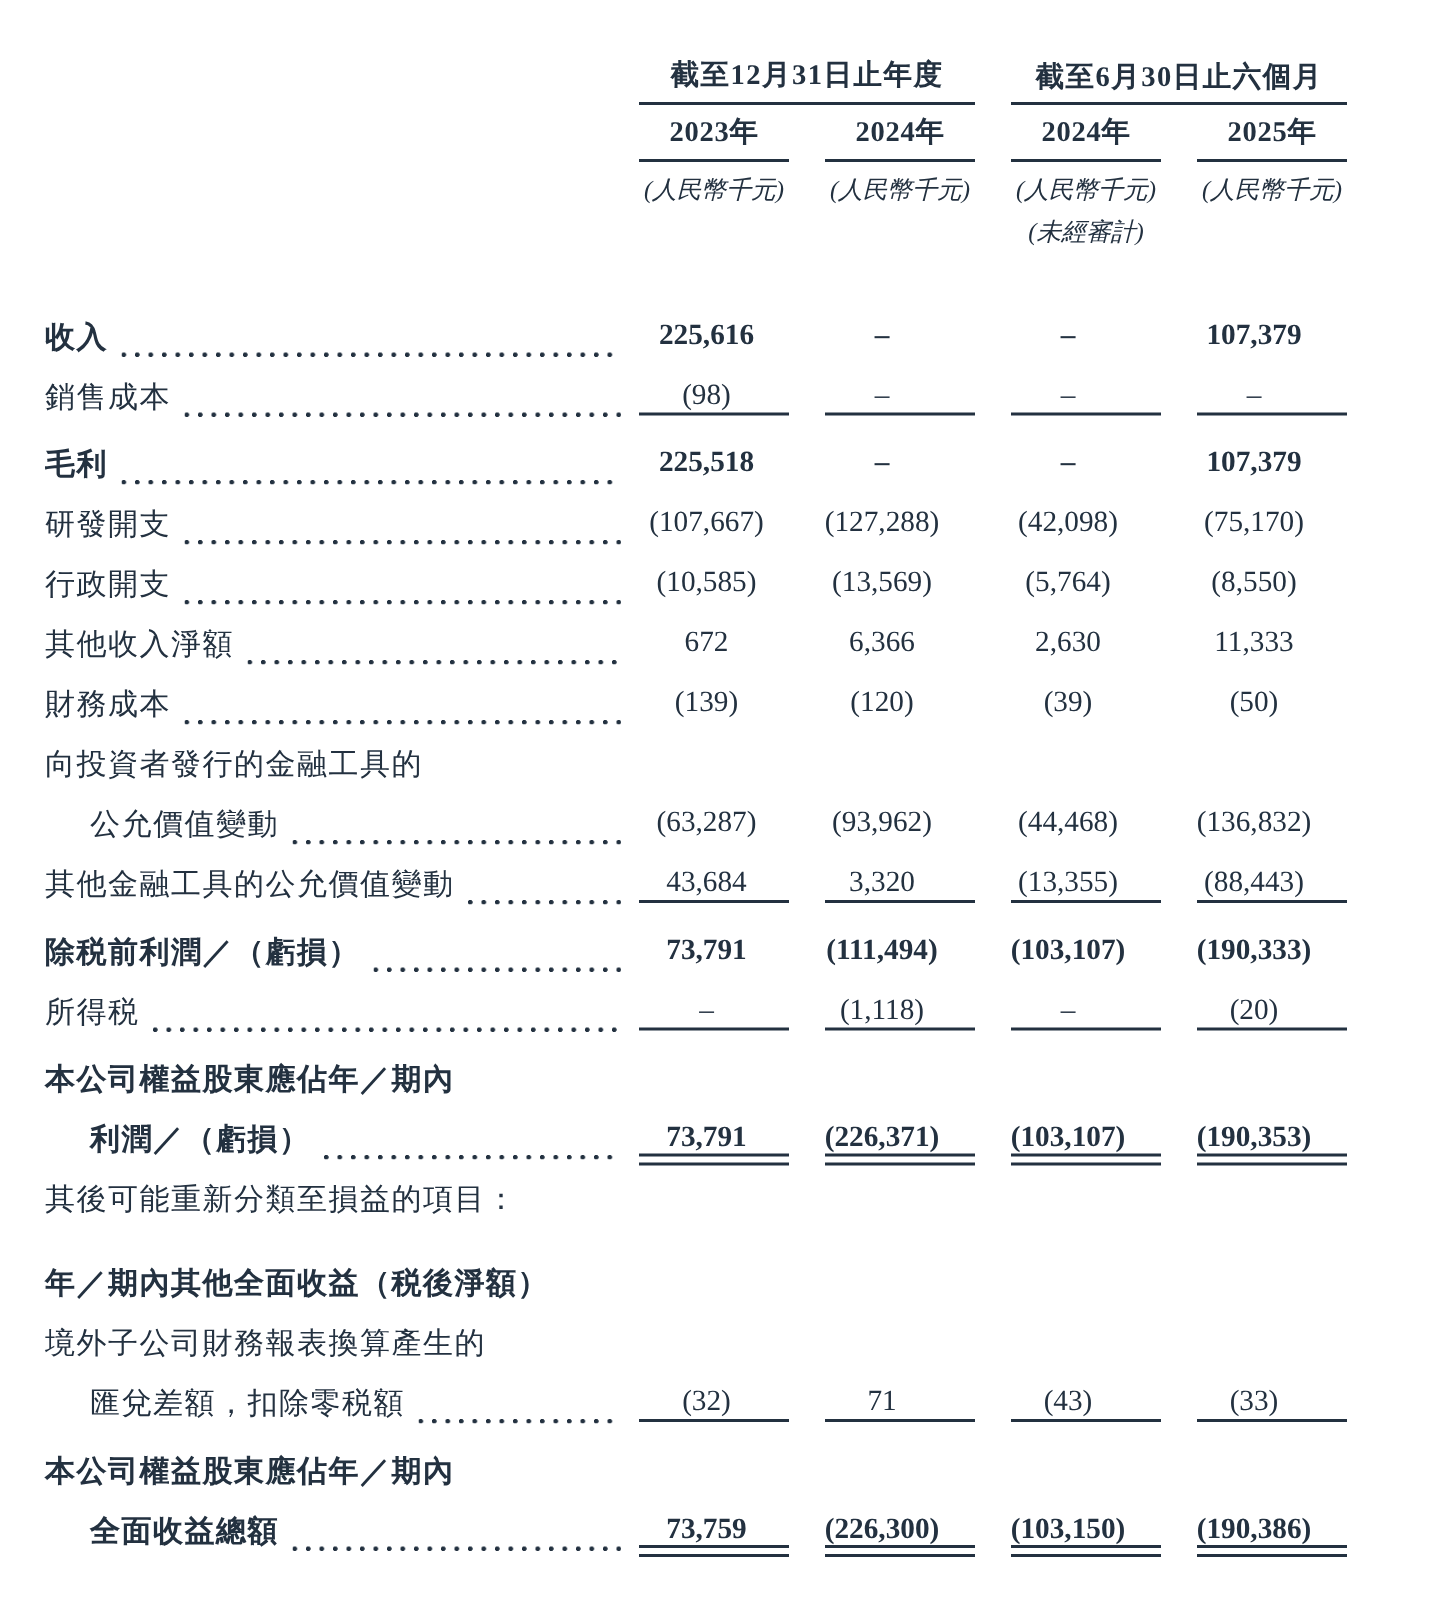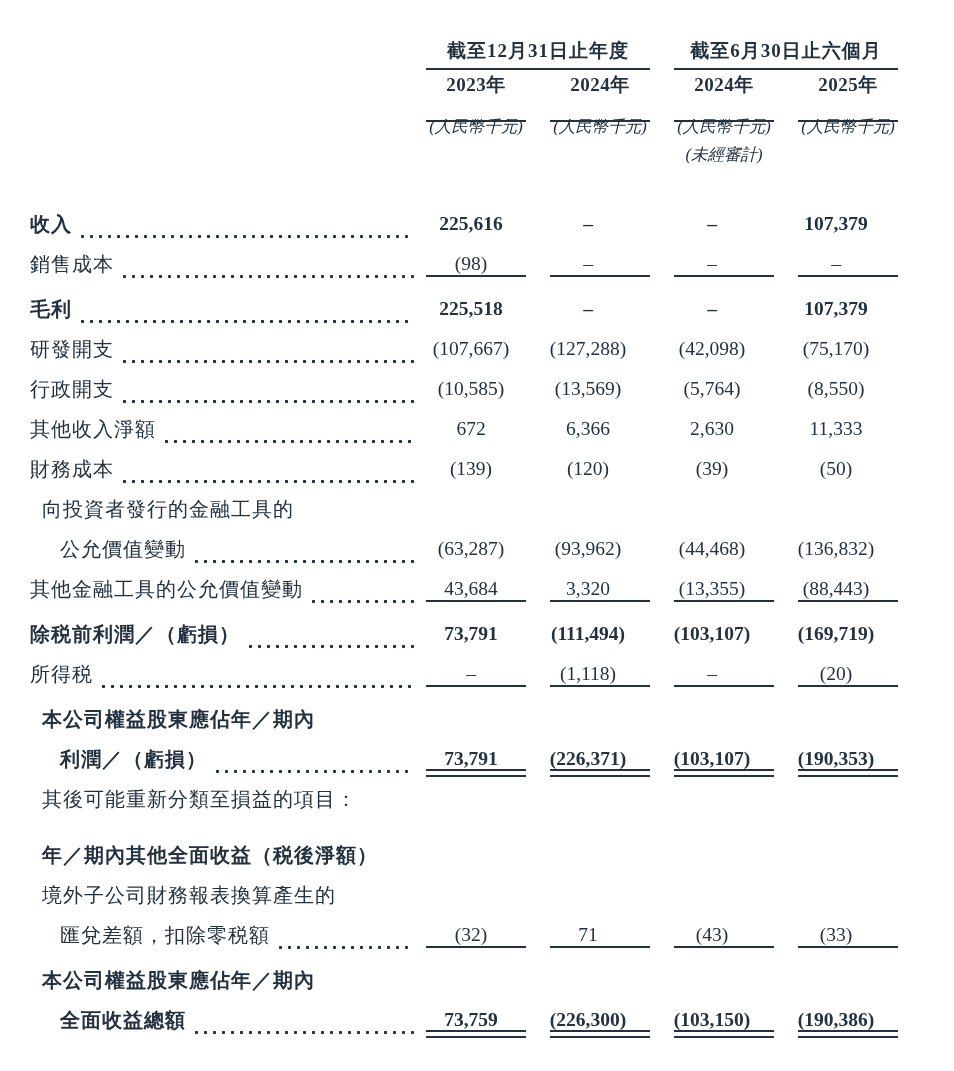--- a/index.html
+++ b/index.html
@@ -28,33 +28,33 @@
     display:flex;
     align-items:flex-end;
     justify-content:center;
     border-bottom:2px solid var(--ink);
     font-weight:700;
     font-size:19px;
     letter-spacing:1px;
     padding-bottom:4px;
     white-space:nowrap;
   }
-  .g1{margin-left:10px;}
+  .g1{margin-left:10px;align-items:center;}
   .g2{margin-left:24px;}
   .hdr-grid{
     display:grid;
     grid-template-columns:1fr 110px 124px 124px 124px;
     align-items:end;
   }
   .years-row{height:36px;margin-top:2px;}
   .yr{
     display:block;width:100px;margin-left:auto;
     text-align:center;
     border-bottom:2px solid var(--ink);
-    padding-bottom:22px;
+    padding-bottom:5px;
     font-weight:700;font-size:19px;
     letter-spacing:.5px;
     white-space:nowrap;
   }
   .units-row{height:26px;margin-top:6px;align-items:center;}
   .notes-row{height:30px;align-items:center;}
   .unit,.note{
     display:block;width:100px;margin-left:auto;
     text-align:center;
     font-style:italic;
@@ -91,21 +91,21 @@
     margin:14px 2px 0 9px;
     background-image:radial-gradient(circle at 1.5px 1.5px, var(--ink) 1.35px, transparent 1.8px);
     background-size:9px 3px;
     background-repeat:repeat-x;
   }
   .num{
     position:relative;
     text-align:center;
     white-space:nowrap;
   }
-  .row.label-only .label-cell{grid-column:1 / -1;overflow:visible;margin-left:12px;}
+  .row.label-only .label-cell{grid-column:1 / -1;overflow:visible;}
   .row.rule-single .num::after{
     content:"";
     position:absolute;right:0;bottom:-2px;
     width:100px;
     border-bottom:2px solid var(--ink);
   }
   .row.rule-double .num::after{
     content:"";
     position:absolute;right:0;bottom:-7px;
     width:100px;height:4px;
@@ -285,21 +285,21 @@
   </div>
 
   <div class="row bold after-single">
     <div class="cell label-cell">
       <span class="lbl">除税前利潤／（虧損）</span>
       <span class="leader"></span>
     </div>
     <div class="num">73,791</div>
     <div class="num">(111,494)</div>
     <div class="num">(103,107)</div>
-    <div class="num">(169,719)</div>
+    <div class="num">(190,333)</div>
   </div>
 
   <div class="row rule-single">
     <div class="cell label-cell">
       <span class="lbl">所得税</span>
       <span class="leader"></span>
     </div>
     <div class="num">–</div>
     <div class="num">(1,118)</div>
     <div class="num">–</div>

